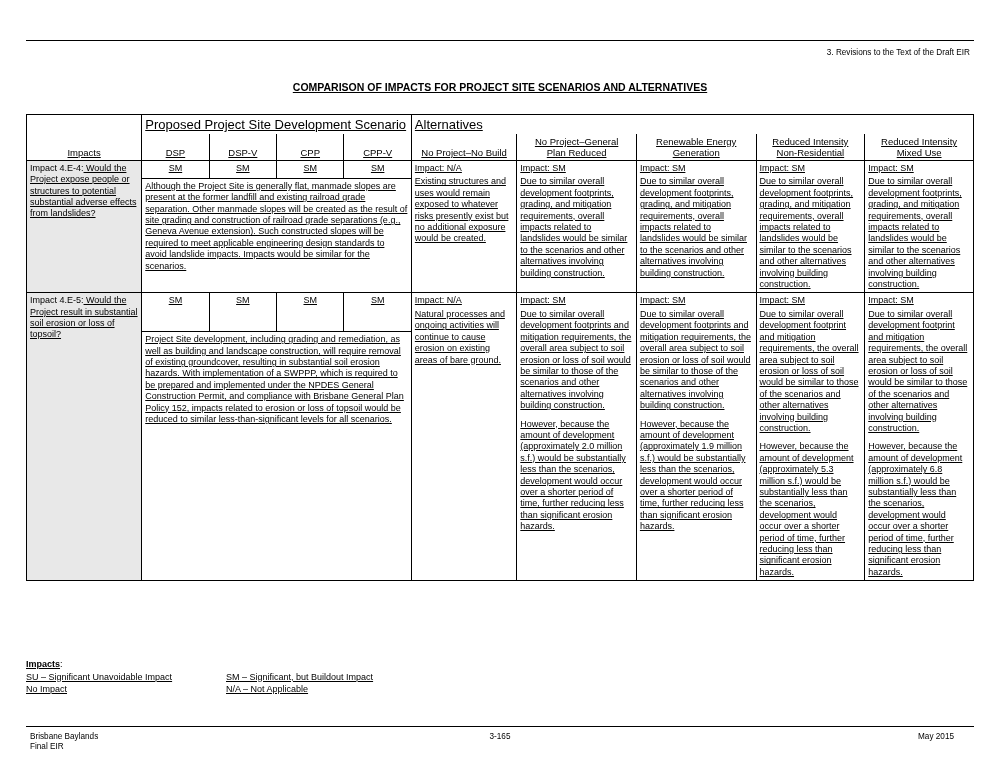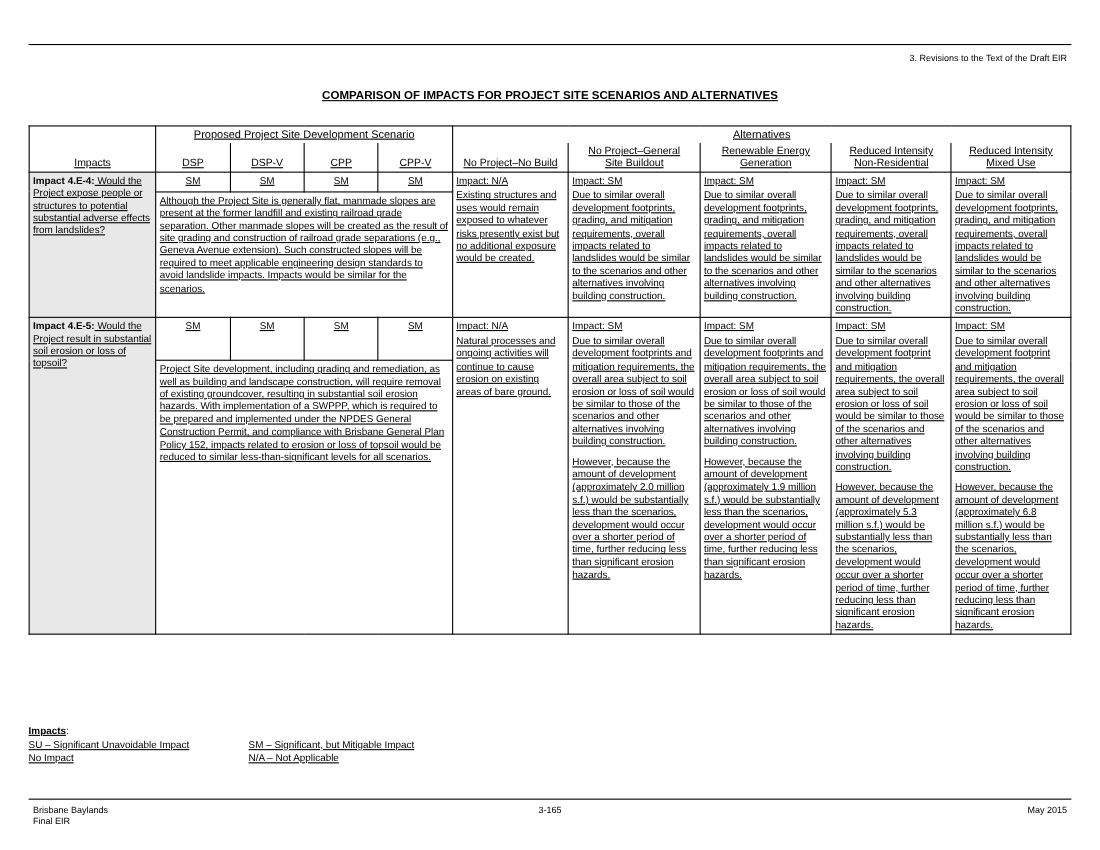--- a/index.html
+++ b/index.html
@@ -61,22 +61,21 @@
     table-layout: fixed;
     font-size: 9px;
   }
   table.main td, table.main th {
     border: 1px solid #000;
     vertical-align: top;
     padding: 2px 3px;
     font-weight: normal;
   }
   .grouphdr {
-    text-align: center;
-    font-size: 10px;
+    font-size: 13px;
     border-bottom: none !important;
     padding-bottom: 1px;
   }
   .grouphdr span {
     text-decoration: underline;
   }
   .colhdr {
     text-align: center;
     font-size: 9.5px;
     vertical-align: bottom !important;
@@ -99,21 +98,21 @@
   .impacts-hdr span {
     text-decoration: underline;
   }
   .rowlabel {
     background: #e8e8e8;
     font-size: 9px;
     line-height: 11.3px;
     vertical-align: top;
   }
   .rowlabel b {
-    font-weight: bold;
+    font-weight: normal;
   }
   .rowlabel .u {
     text-decoration: underline;
   }
   .sm-cell {
     text-align: center;
     font-size: 9px;
     padding-top: 3px;
   }
   .sm-cell span {
@@ -185,21 +184,21 @@
   }
   .footer .center {
     position: absolute;
     left: 0;
     right: 0;
     top: 0;
     text-align: center;
   }
   .footer .right {
     position: absolute;
-    right: 4px;
+    right: 20px;
     top: 0;
   }
 </style>
 </head>
 <body>
 
 <div class="page">
 
   <div class="header-rule"></div>
   <div class="running-head">3. Revisions to the Text of the Draft EIR</div>
@@ -228,21 +227,21 @@
         <td colspan="5" class="grouphdr"><span>Alternatives</span></td>
       </tr>
       <tr>
         <td class="colhdr"><span>DSP</span></td>
         <td class="colhdr"><span>DSP-V</span></td>
         <td class="colhdr"><span>CPP</span></td>
         <td class="colhdr"><span>CPP-V</span></td>
         <td class="colhdr"><span>No Project–No Build</span></td>
         <td class="colhdr two">
             <span>No Project–General</span>
-            <span>Site Buildout</span>
+            <span>Plan Reduced</span>
           </td>
         <td class="colhdr two">
             <span>Renewable Energy</span>
             <span>Generation</span>
           </td>
         <td class="colhdr two">
             <span>Reduced Intensity</span>
             <span>Non-Residential</span>
           </td>
         <td class="colhdr two">
@@ -326,21 +325,21 @@
           <span class="u">Project Site development, including grading and remediation, as well as building and landscape construction, will require removal of existing groundcover, resulting in substantial soil erosion hazards. With implementation of a SWPPP, which is required to be prepared and implemented under the NPDES General Construction Permit, and compliance with Brisbane General Plan Policy 152, impacts related to erosion or loss of topsoil would be reduced to similar less-than-significant levels for all scenarios.</span>
         </td>
       </tr>
     </tbody>
   </table>
 
   <div class="legend">
     <div><span class="lbl">Impacts</span><span>:</span></div>
     <div class="legend-row">
       <div class="c1">SU – Significant Unavoidable Impact</div>
-      <div class="c2">SM – Significant, but Mitigable Impact</div>
+      <div class="c2">SM – Significant, but Buildout Impact</div>
     </div>
     <div class="legend-row">
       <div class="c1">No Impact</div>
       <div class="c2">N/A – Not Applicable</div>
       <div class="c3"></div>
     </div>
   </div>
 
   <div class="footer-rule"></div>
   <div class="footer">

